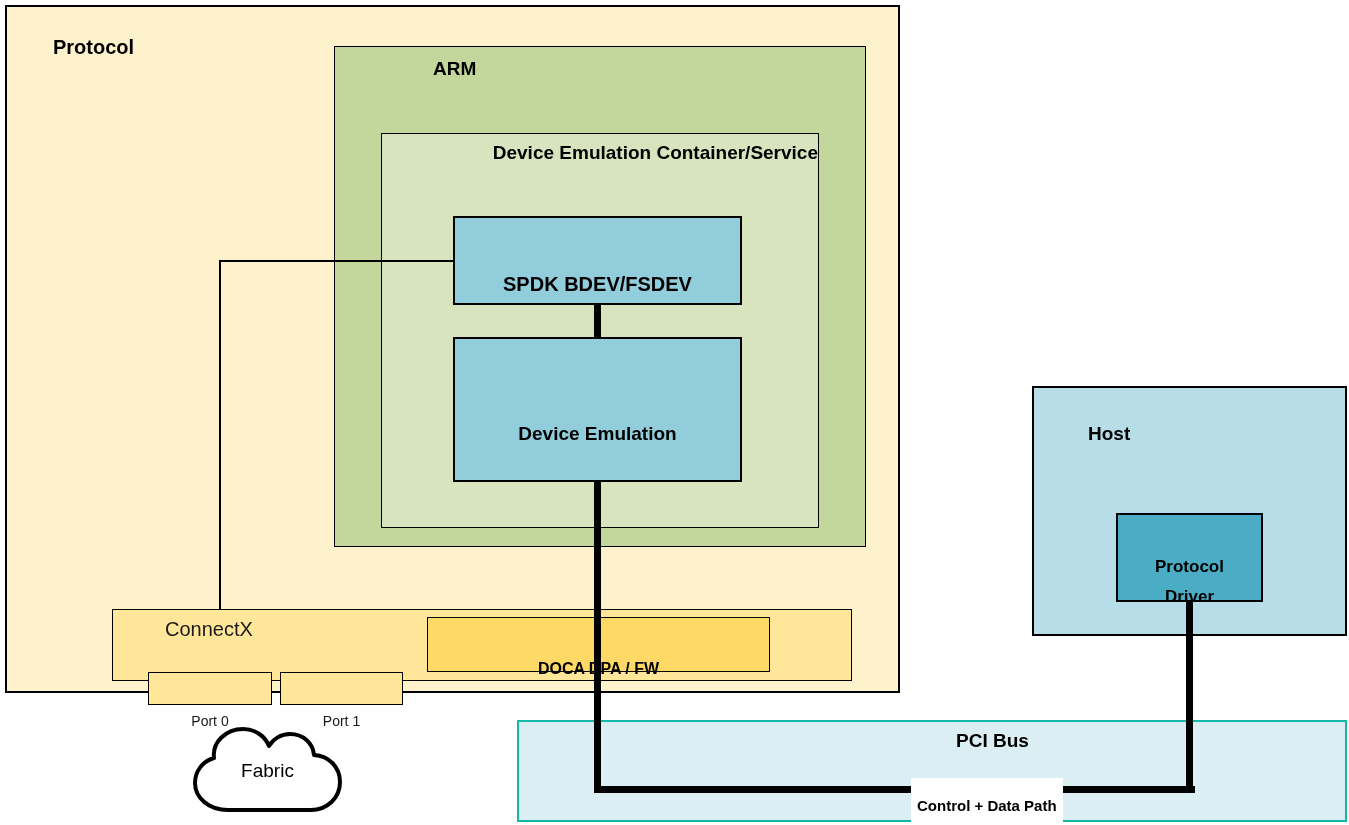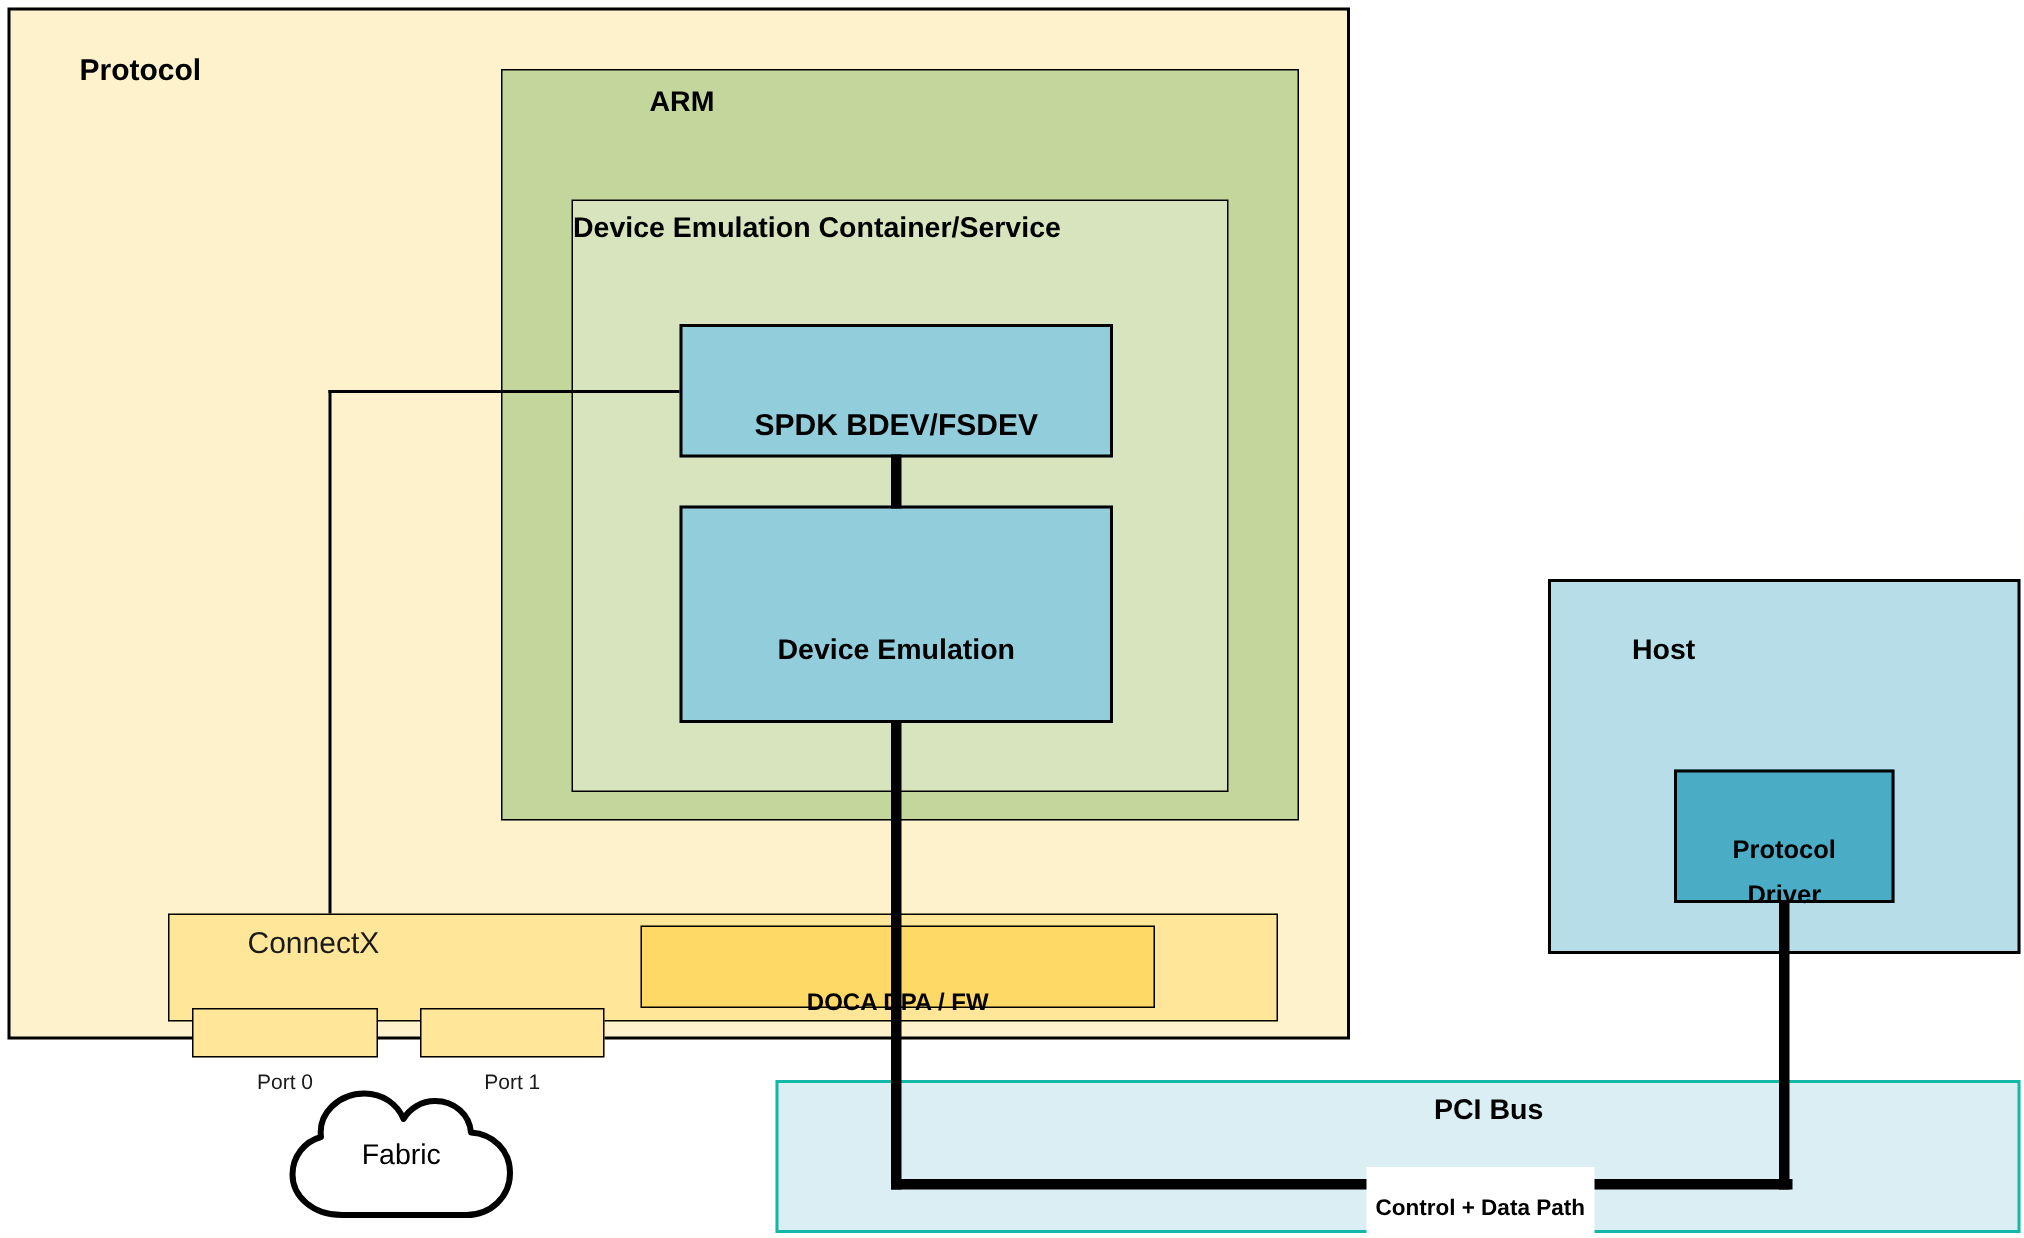--- a/index.html
+++ b/index.html
@@ -12,38 +12,38 @@
   .b{font-weight:bold;}
 
   
   .bluefield{left:5px;top:5px;width:895px;height:688px;background:var(--bluefield-bg,#FDF2CC);border:2px solid #000;}
   .arm{left:334px;top:46px;width:532px;height:501px;background:var(--arm-bg,#C3D69B);border:1.5px solid #000;}
   .dec{left:381px;top:133px;width:438px;height:395px;background:var(--container-bg,#D7E4BD);border:1.5px solid #000;}
   .spdk{left:453px;top:216px;width:289px;height:89px;background:var(--module-bg,#92CDDC);border:2.5px solid #000;}
   .demu{left:453px;top:337px;width:289px;height:145px;background:var(--module-bg,#92CDDC);border:2.5px solid #000;}
   .connectx{left:112px;top:609px;width:740px;height:72px;background:var(--connectx-bg,#FFE699);border:1.5px solid #000;}
   .doca{left:427px;top:617px;width:343px;height:55px;background:var(--doca-bg,#FFD966);border:1.5px solid #000;}
-  .port0{left:128px;top:672px;width:124px;height:33px;background:var(--connectx-bg,#FFE699);border:1.5px solid #000;padding-left:39px;}
+  .port0{left:148px;top:672px;width:124px;height:33px;background:var(--connectx-bg,#FFE699);border:1.5px solid #000;padding-left:39px;}
   .port1{left:280px;top:672px;width:123px;height:33px;background:var(--connectx-bg,#FFE699);border:1.5px solid #000;}
   .host{left:1032px;top:386px;width:315px;height:250px;background:var(--host-bg,#B7DEE8);border:2px solid #000;}
   .pd{left:1116px;top:513px;width:147px;height:89px;background:var(--protocol-driver-bg,#4BACC6);border:2px solid #000;}
   .pci{left:517px;top:720px;width:830px;height:102px;background:var(--pci-bg,#DAEEF3);border:2px solid #14b8a6;}
 
   
   .center-lbl{position:absolute;inset:0;display:flex;align-items:center;justify-content:center;text-align:center;margin-top:48px;}
   .pd .center-lbl{font-weight:bold;font-size:17px;line-height:1.75;padding:0 22px;white-space:normal;}
   .spdk .center-lbl{font-weight:bold;font-size:20px;}
   .demu .center-lbl{font-weight:bold;font-size:19px;}
   .doca .center-lbl{font-weight:bold;font-size:16px;}
   .port0 .center-lbl,.port1 .center-lbl{font-size:14px;color:#1a1a1a;}
 
   
   .bluefield-lbl{left:46px;top:29px;font-size:20px;}
   .arm-lbl{left:98px;top:11px;font-size:19px;}
-  .dec-lbl{left:0;right:0;top:8px;text-align:left;font-size:19px;}
+  .dec-lbl{left:0;right:0;top:8px;text-align:right;font-size:19px;}
   .connectx-lbl{left:52px;top:8px;font-size:20px;color:#1a1a1a;}
   .host-lbl{left:54px;top:35px;font-size:19px;}
   .pci-lbl{left:437px;top:8px;font-size:19px;}
 
   
   .line{position:absolute;background:var(--line,#000000);}
   .thin-h{left:219px;top:260px;width:234px;height:2px;}
   .thin-v{left:219px;top:260px;width:2px;height:349px;}
   .thick-v1{left:594px;top:303px;width:7px;height:36px;}
   .thick-v2{left:594px;top:480px;width:7px;height:313px;}

